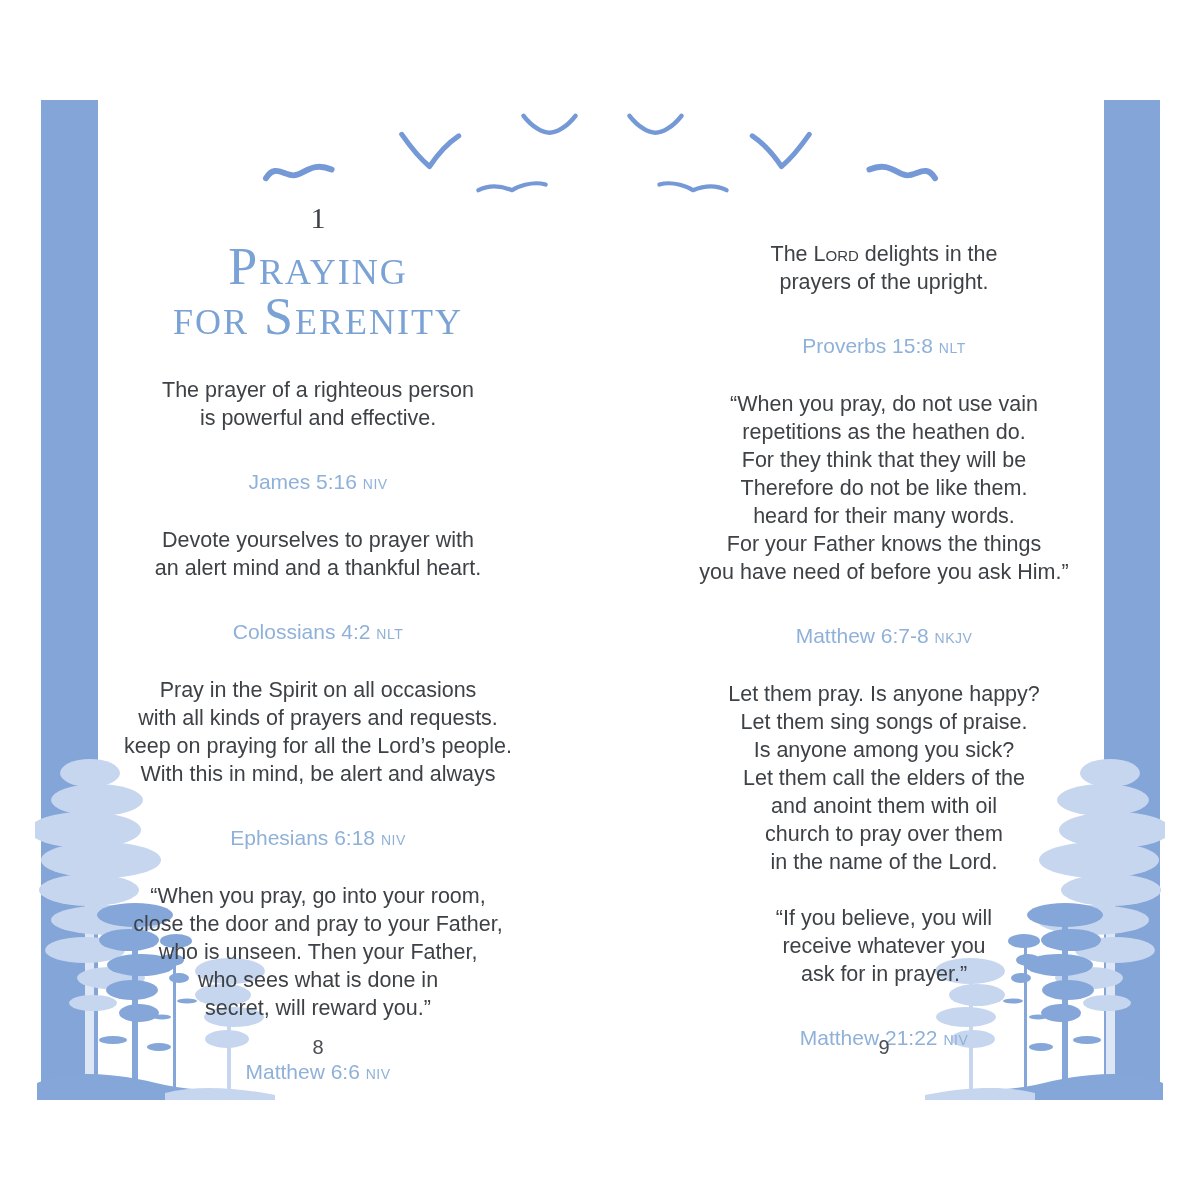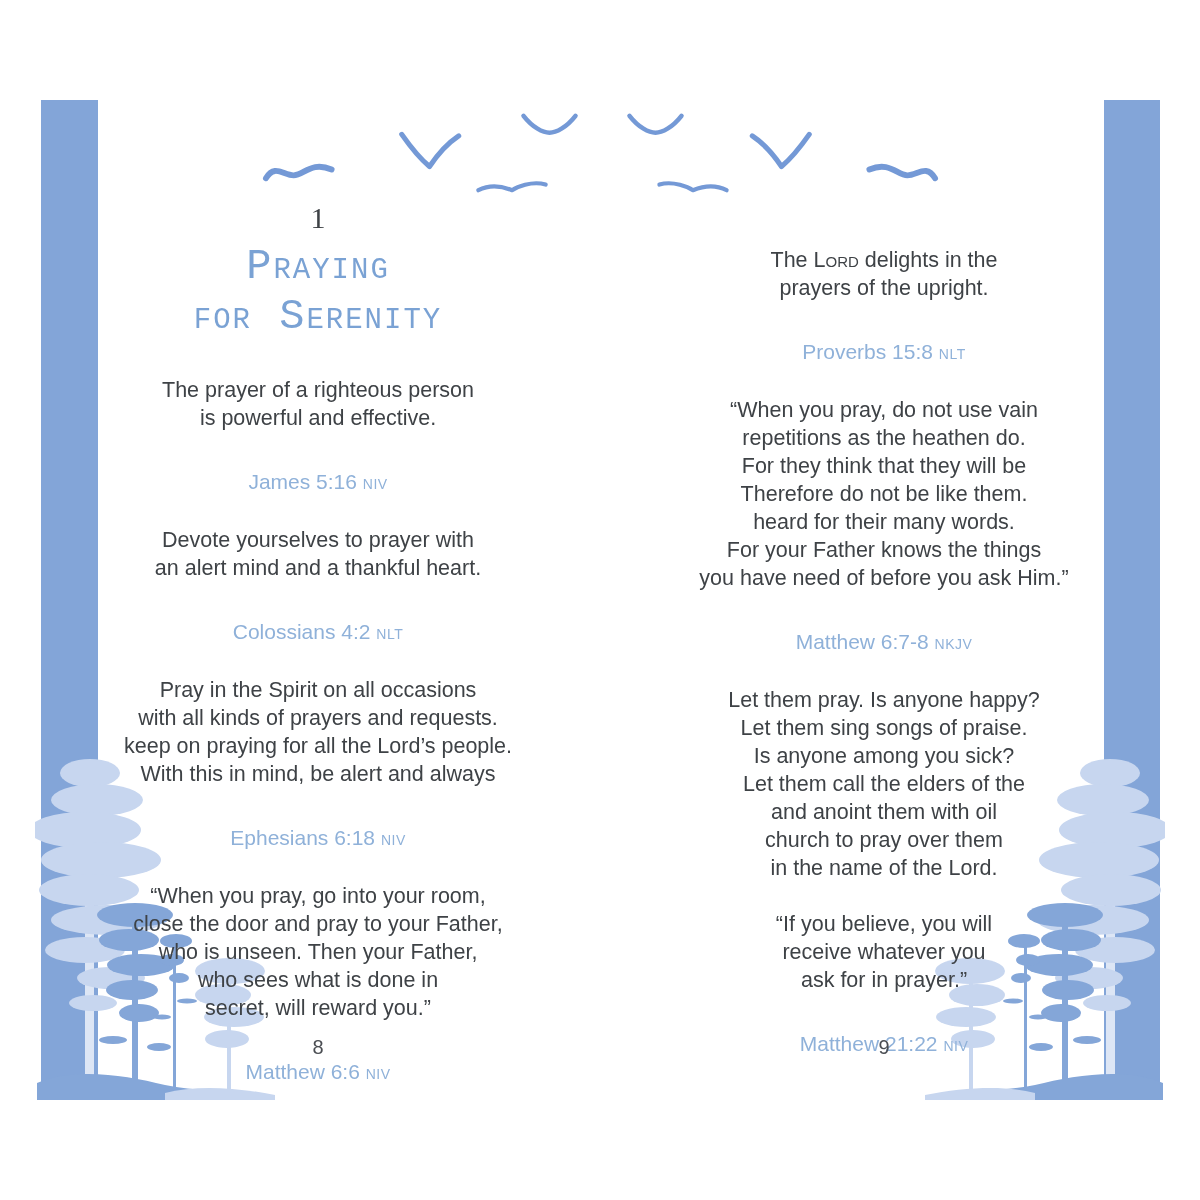--- a/index.html
+++ b/index.html
@@ -17,33 +17,33 @@
 
   .trees-svg{position:absolute;top:745px;width:250px;height:355px;}
   .trees-left{left:35px;}
   .trees-right{left:915px;transform:scaleX(-1);}
   .fill-light{fill:var(--tree_light);}
   .fill-mid{fill:var(--tree_mid);}
   .fill-trunk{fill:var(--trunk_light);}
 
   .page{position:absolute;width:424px;text-align:center;}
   .page-left{left:106px;top:200px;}
-  .page-right{left:672px;top:246px;}
+  .page-right{left:672px;top:240px;}
 
   .chapter-number{
     font-family:"Liberation Serif", serif;
     font-size:30px;line-height:36px;color:var(--body_text);
     margin-bottom:6px;
   }
   .chapter-title{
     margin:0 0 34px 0;
-    font-family:Liberation Mono, monospace;
+    font-family:Liberation Serif, serif;
     font-weight:normal;
     font-variant:small-caps;
-    font-size:42px;line-height:50px;
+    font-size:52px;line-height:50px;
     letter-spacing:2px;
     color:var(--title_blue);
   }
   .chapter-title .title-line{display:block;}
 
   .verse{
     font-size:21.5px;line-height:28px;
     color:var(--body_text);
     margin-bottom:28px;
   }

